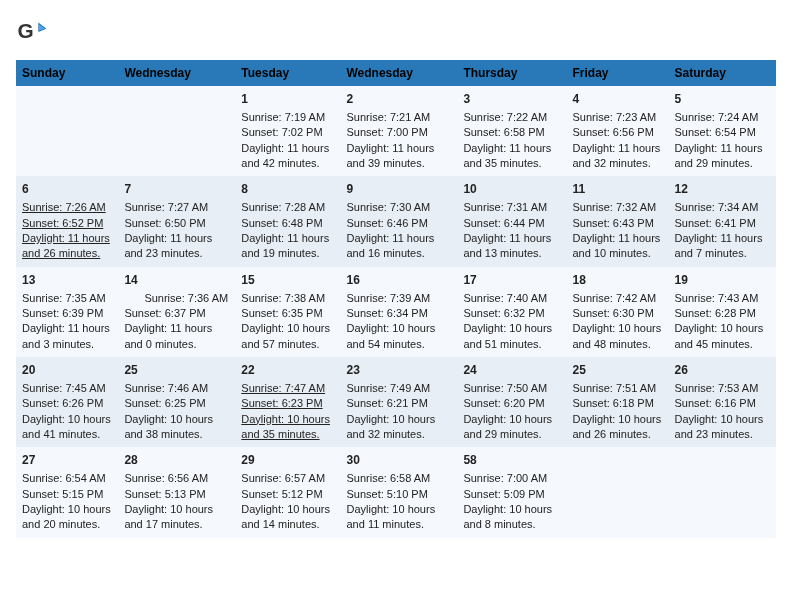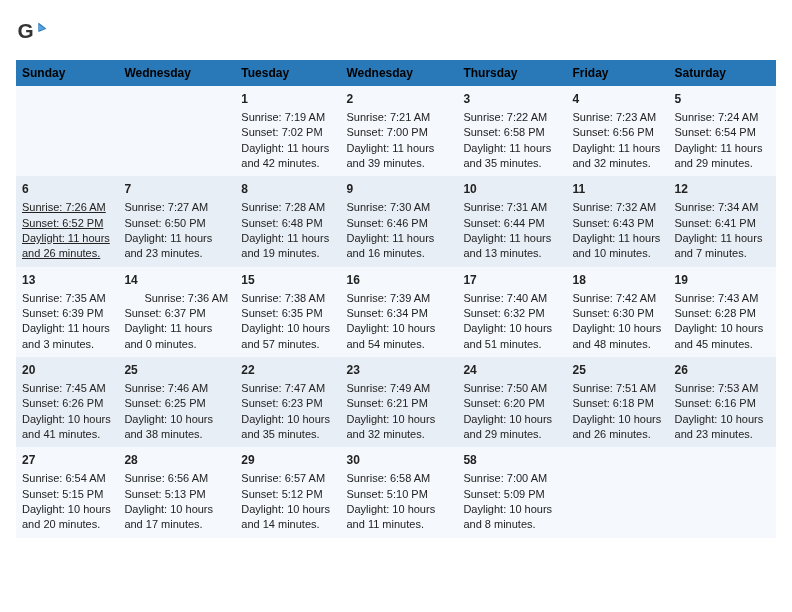--- a/index.html
+++ b/index.html
@@ -187,21 +187,21 @@
 Sunset: 6:28 PM
 Daylight: 10 hours and 45 minutes.</span></td>
       </tr>
       <tr>
         <td><span class="day-num">20</span><span class="day-info" style="white-space: pre-line;">Sunrise: 7:45 AM
 Sunset: 6:26 PM
 Daylight: 10 hours and 41 minutes.</span></td>
         <td><span class="day-num">25</span><span class="day-info" style="white-space: pre-line;">Sunrise: 7:46 AM
 Sunset: 6:25 PM
 Daylight: 10 hours and 38 minutes.</span></td>
-        <td><span class="day-num">22</span><span class="day-info" style="white-space: pre-line;">Sunrise: 7:47 AM
+        <td><span class="day-num">22</span><span class="day-info" style="white-space: pre-line; text-decoration: underline;">Sunrise: 7:47 AM
 Sunset: 6:23 PM
 Daylight: 10 hours and 35 minutes.</span></td>
         <td><span class="day-num">23</span><span class="day-info" style="white-space: pre-line;">Sunrise: 7:49 AM
 Sunset: 6:21 PM
 Daylight: 10 hours and 32 minutes.</span></td>
         <td><span class="day-num">24</span><span class="day-info" style="white-space: pre-line;">Sunrise: 7:50 AM
 Sunset: 6:20 PM
 Daylight: 10 hours and 29 minutes.</span></td>
         <td><span class="day-num">25</span><span class="day-info" style="white-space: pre-line; margin-top: 16px;">Sunrise: 7:51 AM
 Sunset: 6:18 PM

